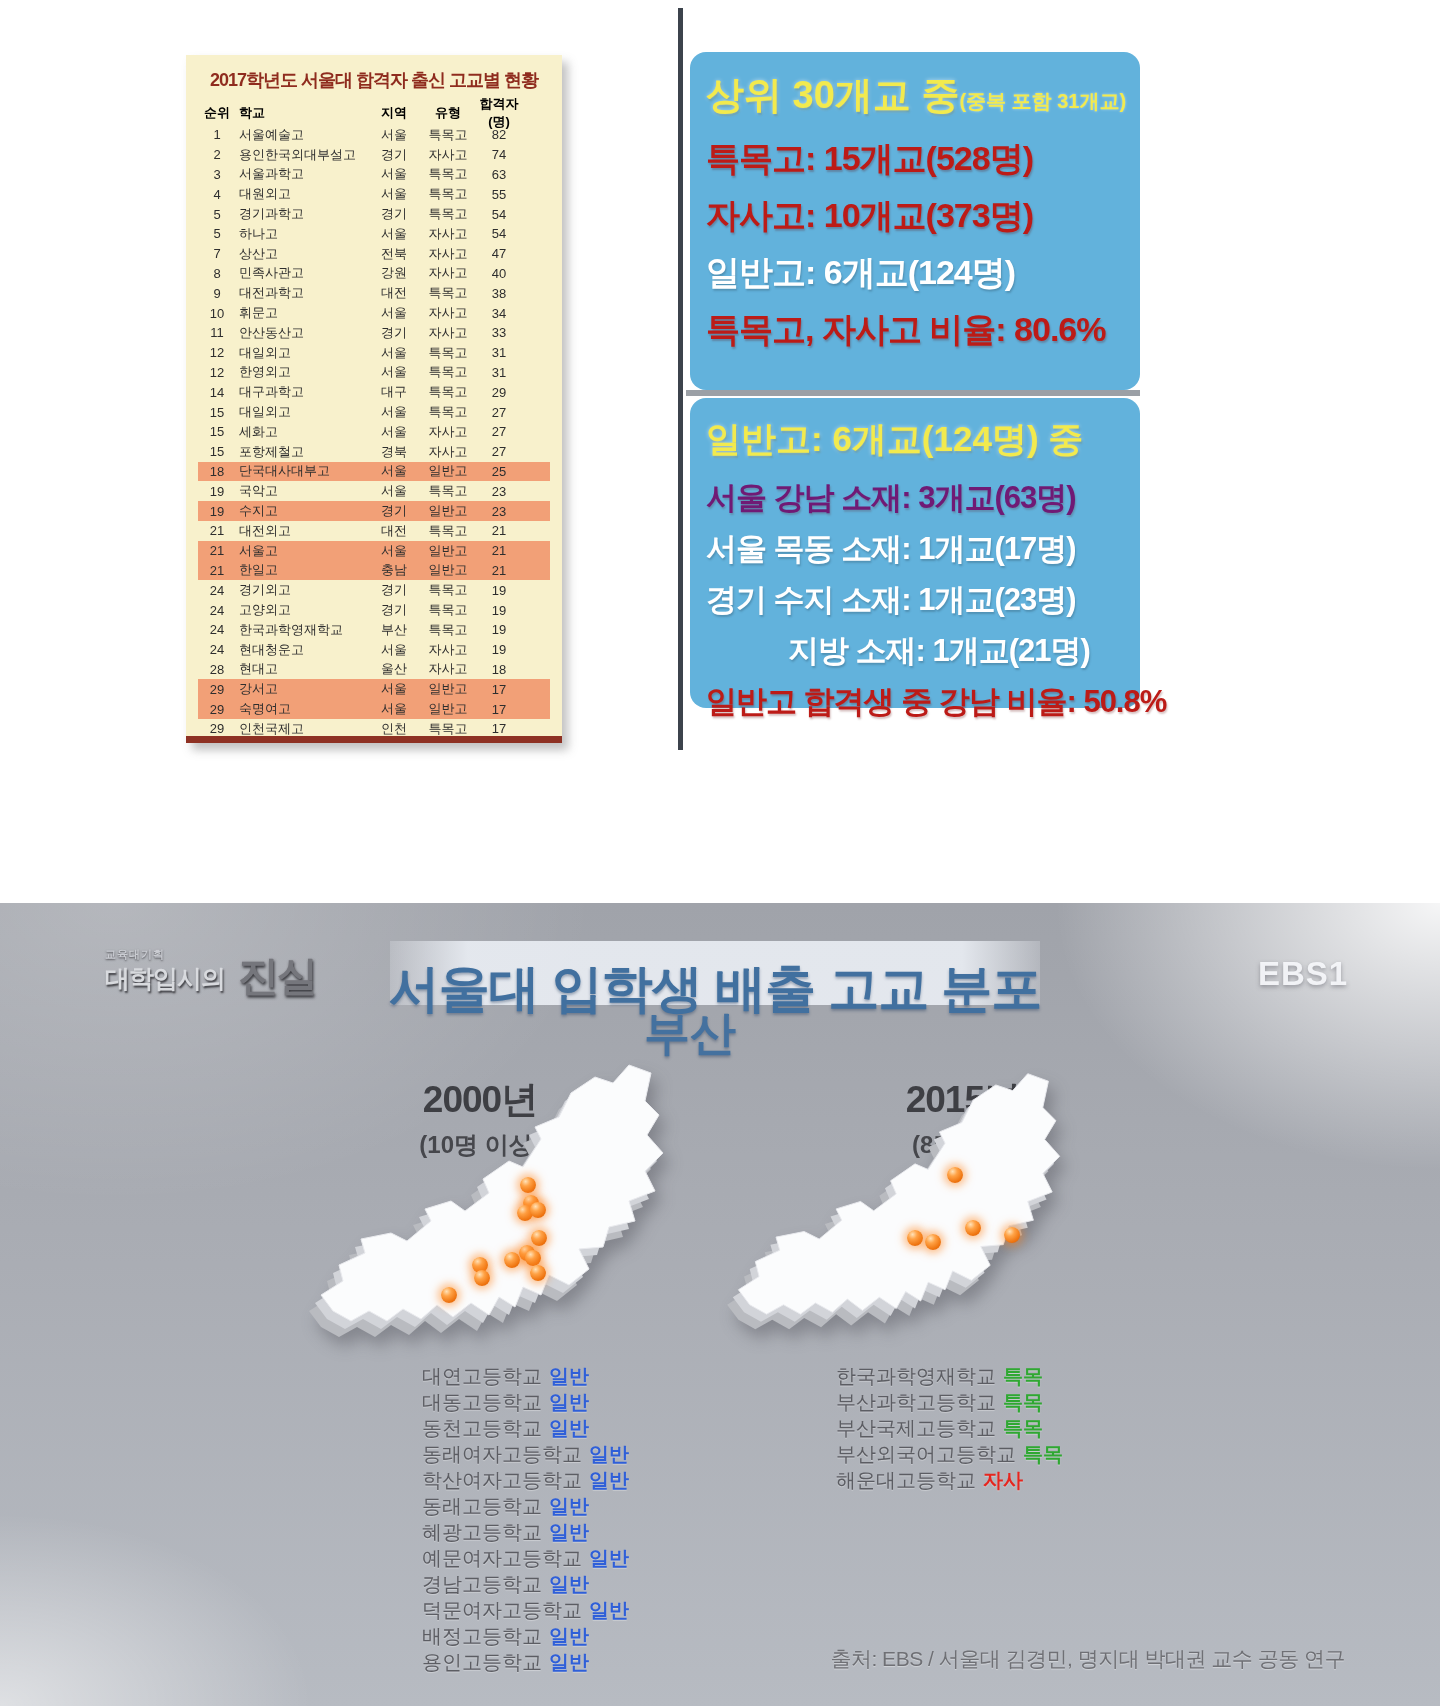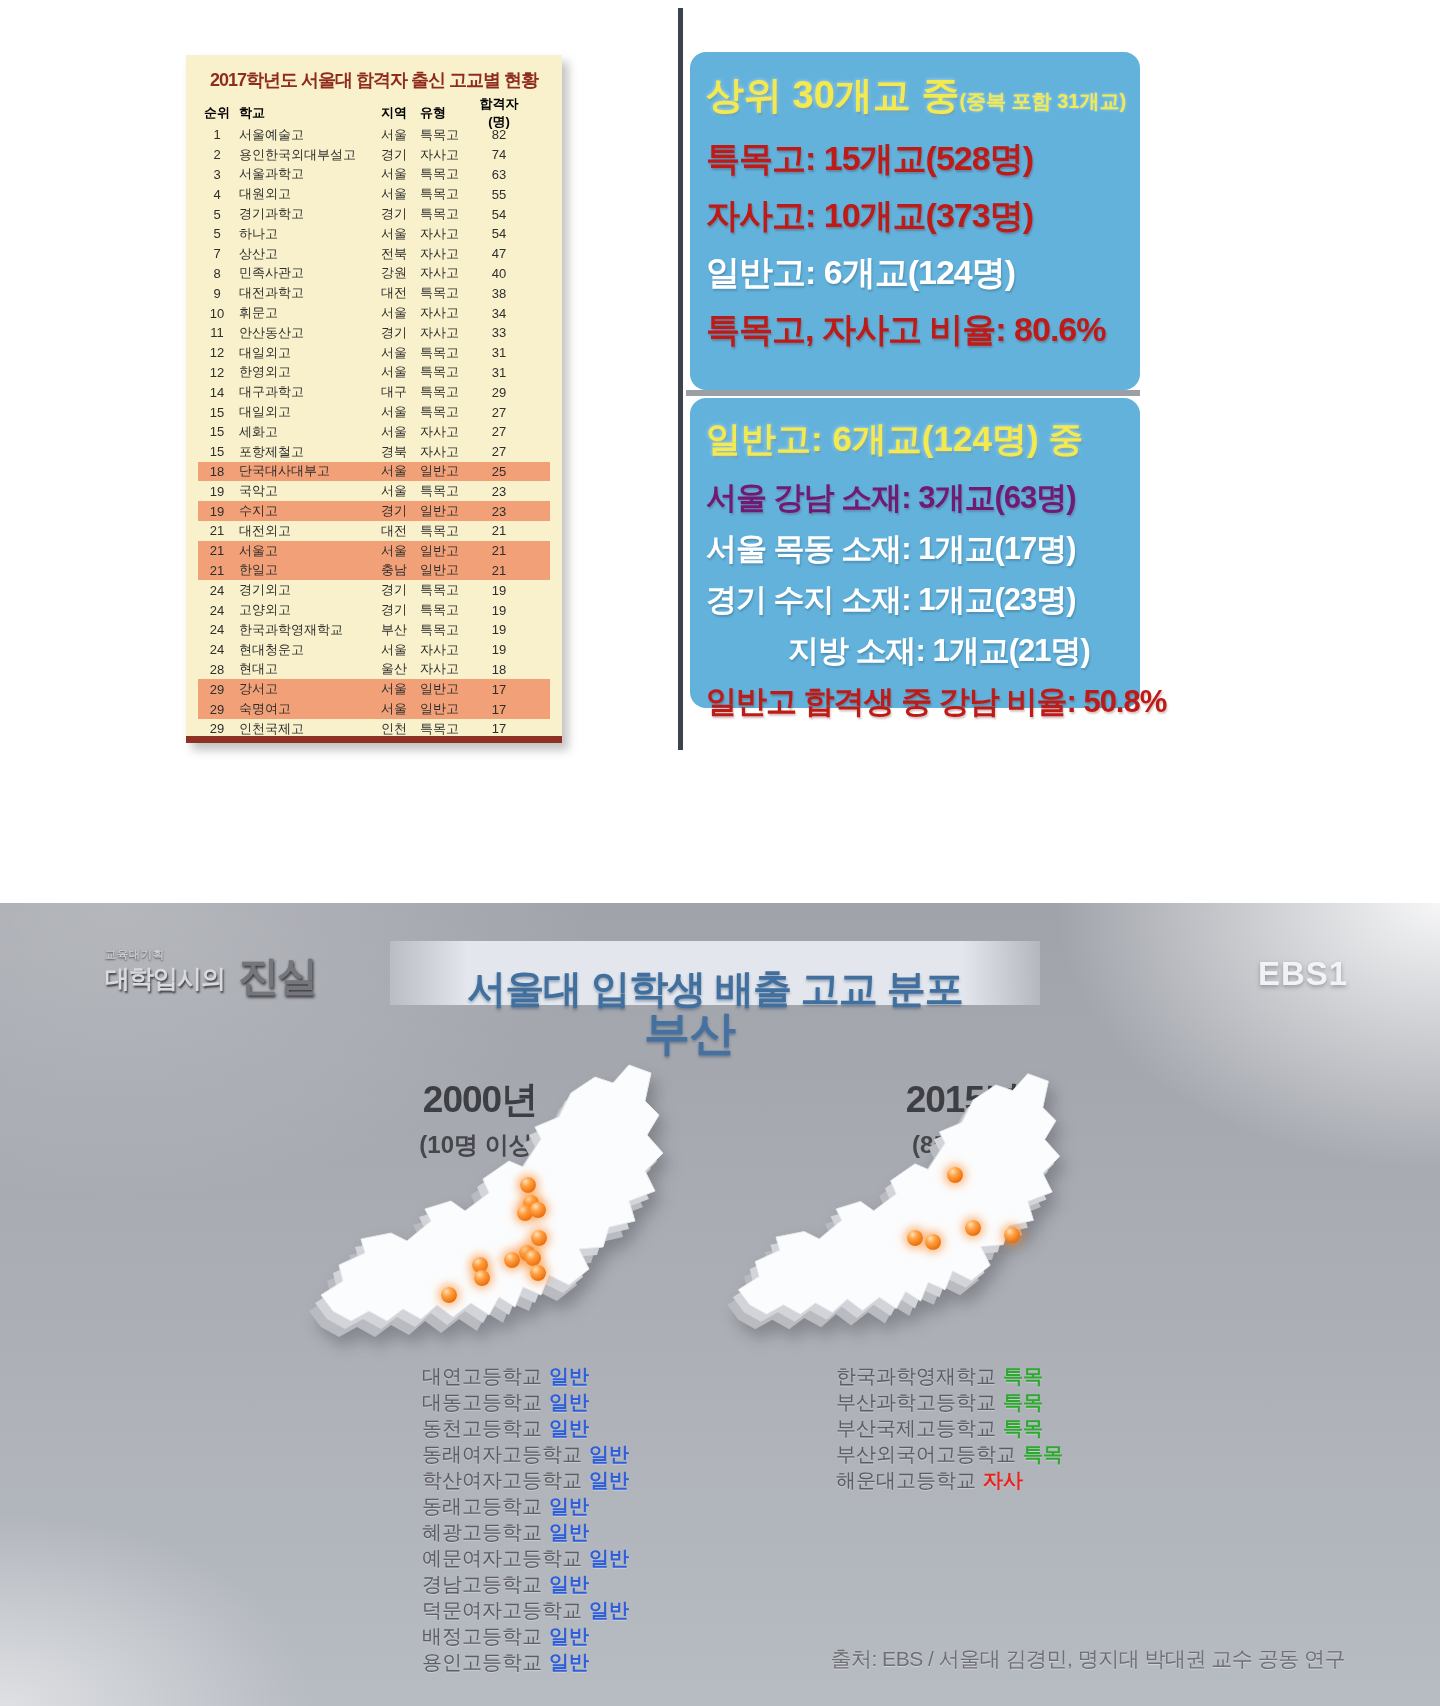--- a/index.html
+++ b/index.html
@@ -20,21 +20,21 @@
   .table-title{
     font-size:18px;font-weight:bold;color:#8f2c1e;text-align:center;
     letter-spacing:-1px;white-space:nowrap;margin-bottom:8px;
   }
   .trow{display:flex;align-items:center;height:19.8px;font-size:13px;color:#2e2e2e;}
   .trow.head{font-weight:bold;height:25px;color:#000000;}
   .trow.hl{background:#f2a077;}
   .c-rank{width:38px;text-align:center;}
   .c-school{width:132px;text-align:left;padding-left:3px;box-sizing:border-box;}
   .c-region{width:52px;text-align:center;}
-  .c-type{width:56px;}
+  .c-type{width:56px;text-align:center;}
   .c-count{width:46px;text-align:center;}
 
   .vline{position:absolute;left:678px;top:8px;width:5px;height:742px;background:#3c434c;}
 
   .bluebox{
     position:absolute;left:690px;width:450px;background:#62b2dc;border-radius:16px;
     box-sizing:border-box;padding:14px 12px 10px 12px;
   }
   .bluebox.b1{top:52px;height:338px;}
   .bluebox.b2{top:398px;height:310px;}
@@ -77,21 +77,21 @@
   .channel-logo{
     position:absolute;left:1258px;top:52px;font-size:33px;font-weight:bold;
     color:rgba(246,247,251,.93);letter-spacing:1px;text-shadow:0 2px 4px rgba(90,90,100,.5);
   }
   .headline-banner{
     position:absolute;left:390px;top:38px;width:650px;height:64px;
     background:linear-gradient(90deg,rgba(235,238,244,.25),rgba(236,240,246,.88) 12%,rgba(236,240,246,.88) 88%,rgba(235,238,244,.25));
     display:flex;align-items:center;justify-content:center;
   }
   .headline{
-    font-size:39px;font-weight:bold;color:#41709f;letter-spacing:-1px;white-space:nowrap;
+    font-size:51px;font-weight:bold;color:#41709f;letter-spacing:-1px;white-space:nowrap;
     text-shadow:0 2px 3px rgba(35,60,95,.4);
     margin-top:32px;
   }
   .region-label{
     position:absolute;left:590px;top:100px;width:200px;text-align:center;
     font-size:46px;font-weight:bold;color:#44719f;text-shadow:0 2px 3px rgba(40,60,90,.4);
   }
   .year-block{position:absolute;width:220px;text-align:center;}
   .year-block.y2000{left:370px;top:172px;}
   .year-block.y2015{left:800px;top:172px;text-align:right;}

